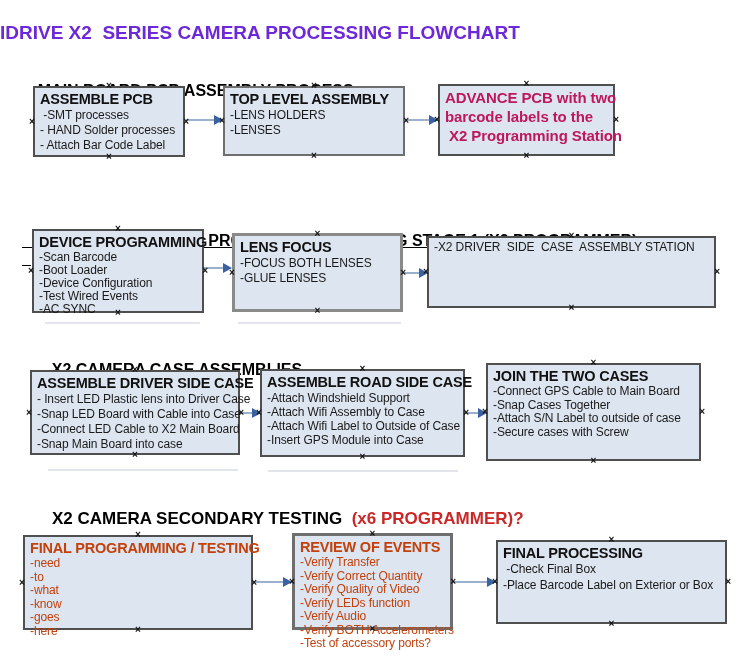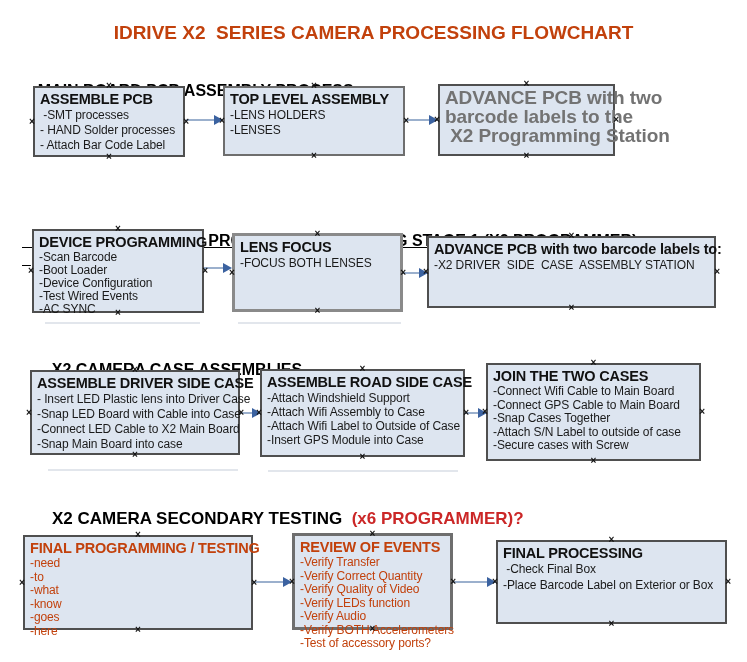--- a/index.html
+++ b/index.html
@@ -2,37 +2,37 @@
 <html><head>
 <meta charset="utf-8">
 <style>
   html,body{margin:0;padding:0;background:#ffffff;}
   #canvas{
     position:relative;width:747px;height:662px;background:#ffffff;
     font-family:"Liberation Sans",sans-serif;color:#111;overflow:hidden;
   }
   
   .page-title{
-    position:absolute;left:0;top:22px;width:747px;text-align:center;
-    font-size:19px;font-weight:bold;white-space:pre;color:#c2410c;
+    position:absolute;left:0;top:22px;width:747px;
+    font-size:19px;font-weight:bold;white-space:pre;color:#6d28d9;
   }
   .sec-heading{position:absolute;font-weight:bold;font-size:16px;white-space:pre;color:#000;}
   .heading-1{left:20px;top:64px;}
   .heading-2{left:22px;top:214px;text-decoration:underline;}
   .heading-3{left:34px;top:343px;}
   .heading-4{left:33px;top:489px;font-size:17px;}
   .red-part{color:#cb2727;}
   
   .flow-box{
     position:absolute;background:#dde5f0;border:2px solid #4f4f4f;
     box-sizing:border-box;padding:2px 4px 0 5px;overflow:visible;
   }
   .box-title{font-size:14.5px;font-weight:bold;line-height:18px;white-space:pre;letter-spacing:-0.2px;}
   .box-line{font-size:12px;line-height:var(--lh,15px);white-space:pre;letter-spacing:-0.1px;color:#1a1a1a;}
-  .bold-body .box-line{font-weight:bold;font-size:19px;color:#737373;}
+  .bold-body .box-line{font-weight:bold;font-size:15px;color:#be185d;}
   .red .box-title,.red .box-line{color:#c2410c;}
   .box-a{left:33px;top:86px;width:152px;height:71px;--lh:15px;}
   .box-b{left:223px;top:86px;width:182px;height:70px;--lh:15px;border-color:#6e6e6e;}
   .box-c{left:438px;top:84px;width:177px;height:72px;--lh:19px;}
   .box-d{left:32px;top:229px;width:172px;height:84px;--lh:13px;}
   .box-e{left:232px;top:233px;width:171px;height:79px;--lh:15px;border-width:3px;border-color:#8a8a8a;}
   .box-f{left:427px;top:236px;width:289px;height:72px;--lh:15px;}
   .box-g{left:30px;top:370px;width:210px;height:85px;--lh:15px;}
   .box-h{left:260px;top:369px;width:205px;height:88px;--lh:14px;}
   .box-i{left:486px;top:363px;width:215px;height:98px;--lh:13.5px;}
@@ -157,27 +157,27 @@
       <div class="box-line">-Test Wired Events</div>
       <div class="box-line">-AC SYNC</div>
       <span class="anchor anchor-n">×</span>
       <span class="anchor anchor-s">×</span>
       <span class="anchor anchor-w">×</span>
       <span class="anchor anchor-e">×</span>
     </div>
     <div class="flow-box box-e">
       <div class="box-title">LENS FOCUS</div>
       <div class="box-line">-FOCUS BOTH LENSES</div>
+      <div class="box-line">-GLUE LENSES</div>
       <span class="anchor anchor-n">×</span>
       <span class="anchor anchor-s">×</span>
       <span class="anchor anchor-w">×</span>
       <span class="anchor anchor-e">×</span>
     </div>
     <div class="flow-box box-f">
-      <div class="box-title">ADVANCE PCB with two barcode labels to:</div>
       <div class="box-line">-X2 DRIVER  SIDE  CASE  ASSEMBLY STATION</div>
       <span class="anchor anchor-n">×</span>
       <span class="anchor anchor-s">×</span>
       <span class="anchor anchor-w">×</span>
       <span class="anchor anchor-e">×</span>
     </div>
     <div class="flow-box box-g">
       <div class="box-title">ASSEMBLE DRIVER SIDE CASE</div>
       <div class="box-line">- Insert LED Plastic lens into Driver Case</div>
       <div class="box-line">-Snap LED Board with Cable into Case</div>
@@ -194,21 +194,20 @@
       <div class="box-line">-Attach Wifi Assembly to Case</div>
       <div class="box-line">-Attach Wifi Label to Outside of Case</div>
       <div class="box-line">-Insert GPS Module into Case</div>
       <span class="anchor anchor-n">×</span>
       <span class="anchor anchor-s">×</span>
       <span class="anchor anchor-w">×</span>
       <span class="anchor anchor-e">×</span>
     </div>
     <div class="flow-box box-i">
       <div class="box-title">JOIN THE TWO CASES</div>
-      <div class="box-line">-Connect Wifi Cable to Main Board</div>
       <div class="box-line">-Connect GPS Cable to Main Board</div>
       <div class="box-line">-Snap Cases Together</div>
       <div class="box-line">-Attach S/N Label to outside of case</div>
       <div class="box-line">-Secure cases with Screw</div>
       <span class="anchor anchor-n">×</span>
       <span class="anchor anchor-s">×</span>
       <span class="anchor anchor-w">×</span>
       <span class="anchor anchor-e">×</span>
     </div>
     <div class="flow-box box-j red">

